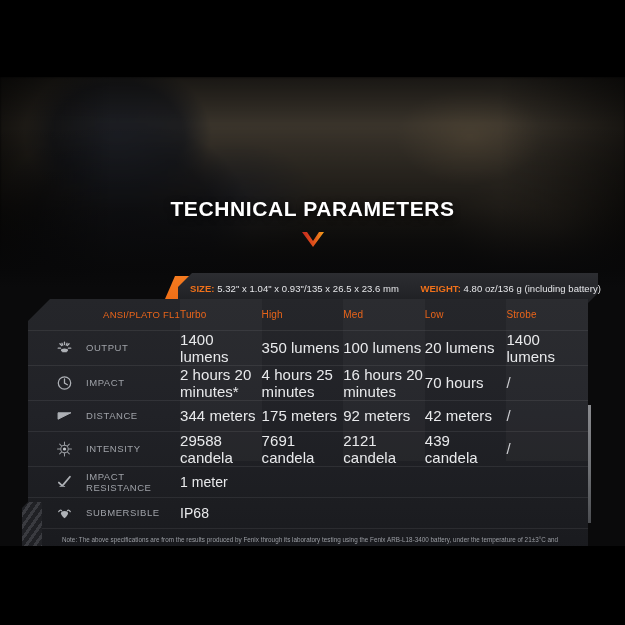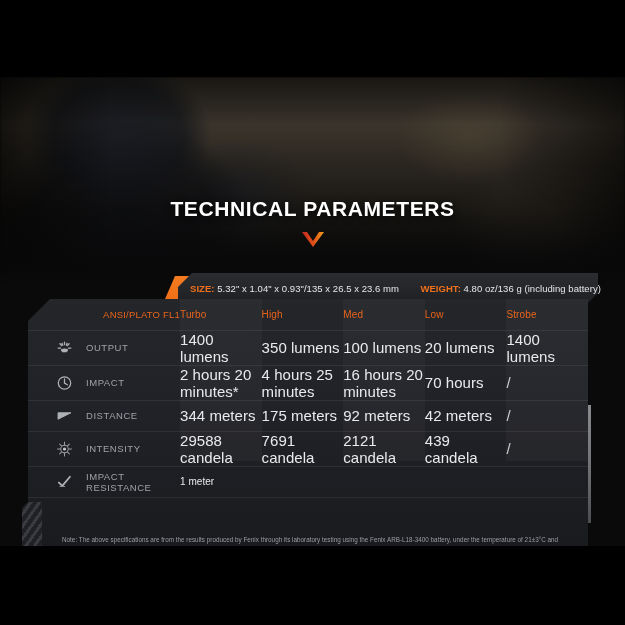--- a/index.html
+++ b/index.html
@@ -171,21 +171,21 @@
   td.rowlabel .ico {
     position: absolute;
     left: 28px; top: 50%;
     transform: translateY(-50%);
     width: 17px; height: 17px;
     display: flex; align-items: center; justify-content: center;
   }
   td.rowlabel .txt { display: inline-block; margin-left: 32px; }
   tr.wide td.rowlabel .txt { margin-left: 32px; }
   td.dash { color: #cdced2; }
-  td.span { font-size: 10px; color: #e9eaec; }
+  td.span { font-size: 14px; color: #e9eaec; }
 
   
   .note {
     position: absolute;
     left: 62px; top: 458px;
     width: 500px;
     font-size: 6.3px;
     line-height: 1.62;
     color: #9b9ea4;
     letter-spacing: .02px;
@@ -344,20 +344,33 @@
                 <svg viewBox="0 0 20 20" width="17" height="17">
                   <path d="M3.4 10.6 L7.4 14.6 L16.4 3.8" fill="none" stroke="#aeb1b6" stroke-width="2.1" stroke-linecap="round" stroke-linejoin="round"></path>
                   <path d="M4.6 15.3 L10.2 15.3" stroke="#8b8e93" stroke-width="1.2" stroke-linecap="round"></path>
                 </svg>
               </span>
               <span class="txt">IMPACT RESISTANCE</span>
             </td>
             <td class="span" colspan="5">1 meter</td>
           </tr>
 
+          <tr class="wide">
+            <td class="rowlabel">
+              <span class="ico">
+                <svg viewBox="0 0 20 20" width="17" height="17">
+                  <path d="M10 16.2 C7.3 13.9 5.9 11.9 5.9 10.2 C5.9 8.6 7.3 7.6 10 7.6 C12.7 7.6 14.1 8.6 14.1 10.2 C14.1 11.9 12.7 13.9 10 16.2 Z" fill="#aeb1b6"></path>
+                  <path d="M3.2 8.4 C4.3 6.6 5.6 6.1 6.5 7.2" fill="none" stroke="#aeb1b6" stroke-width="1.4" stroke-linecap="round"></path>
+                  <path d="M16.8 8.4 C15.7 6.6 14.4 6.1 13.5 7.2" fill="none" stroke="#aeb1b6" stroke-width="1.4" stroke-linecap="round"></path>
+                </svg>
+              </span>
+              <span class="txt">SUBMERSIBLE</span>
+            </td>
+            <td class="span" colspan="5">IP68</td>
+          </tr>
 
         </tbody>
       </table>
     </div>
 
     <div class="right-bar"></div>
     <div class="hatch"></div>
 
     <div class="note">
       <p>Note: The above specifications are from the results produced by Fenix through its laboratory testing using the Fenix ARB-L18-3400 battery, under the temperature of 21±3°C and humidity of 50% - 80%. The true performance of this product may vary according to different working environments and the actual battery used.</p>

